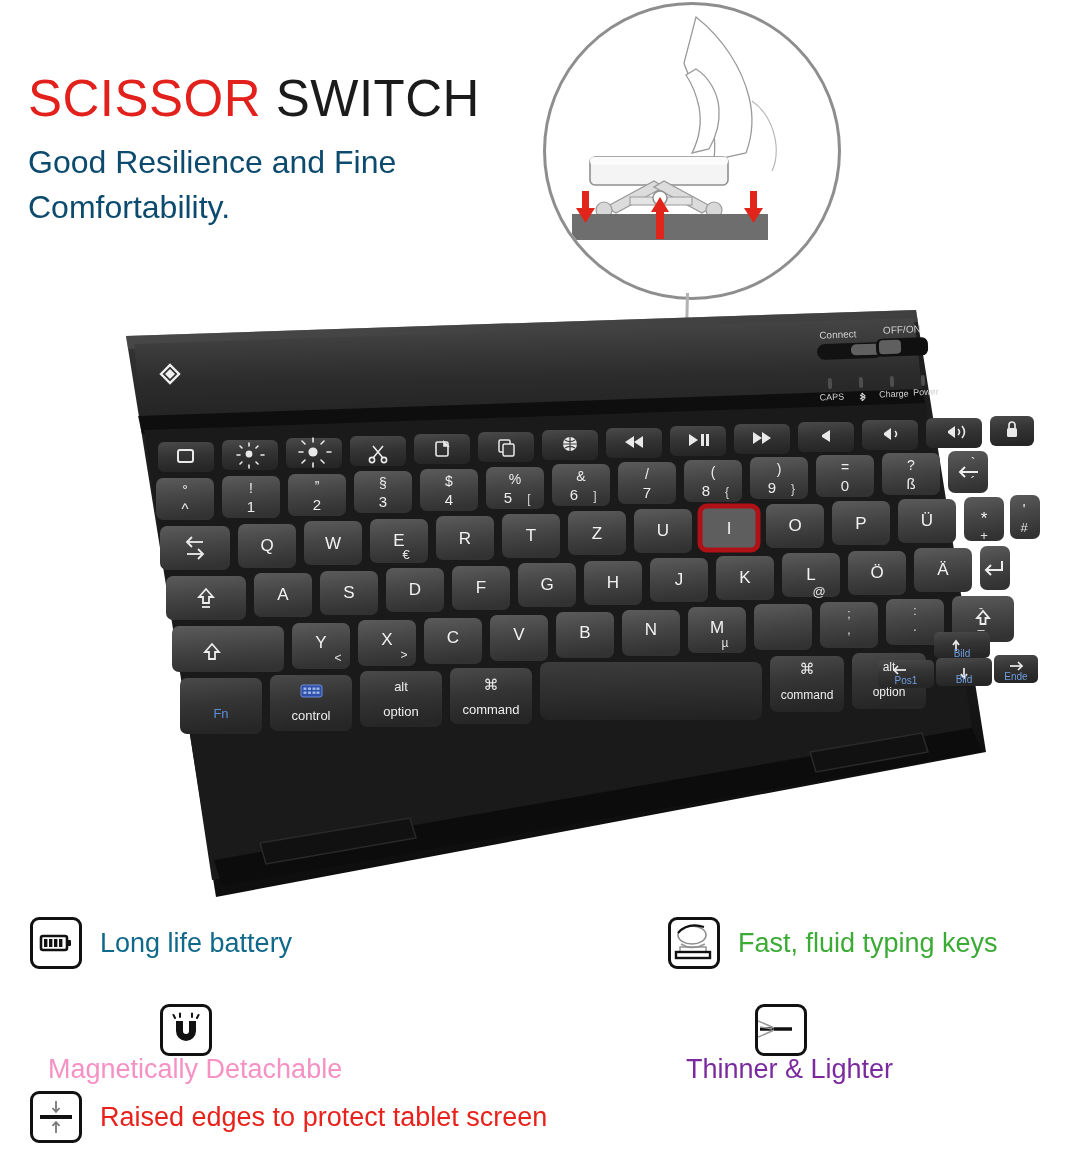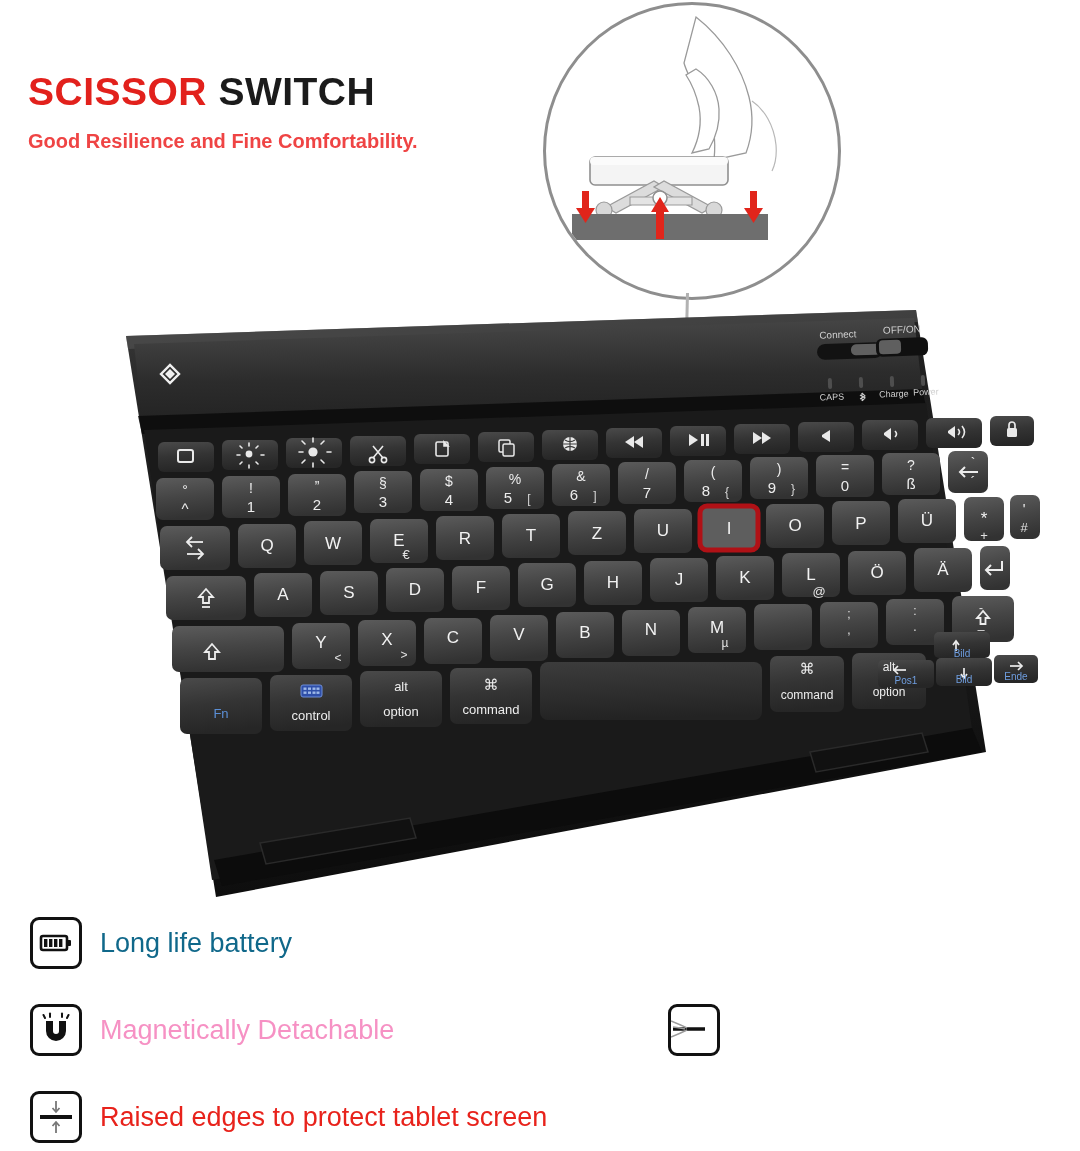--- a/index.html
+++ b/index.html
@@ -1,23 +1,23 @@
 <!DOCTYPE html>
 <html><head>
 <meta charset="utf-8">
 <style>
   html,body{margin:0;padding:0;background:#fff;}
   body{width:1080px;height:1151px;position:relative;overflow:hidden;
        font-family:"Liberation Sans","DejaVu Sans",sans-serif;}
 
   
   #headline{position:absolute;left:28px;top:72px;width:480px;}
-  #headline .h1{font-size:39px;line-height:1.05;letter-spacing:.5px;font-weight:700;color:#1b1b1b;white-space:nowrap;}
+  #headline .h1{font-size:51px;line-height:1.05;letter-spacing:.5px;font-weight:400;color:#1b1b1b;white-space:nowrap;}
   #headline .h1 .red{color:#e2211c;}
-  #headline .sub{margin-top:14px;font-size:20px;line-height:1.42;color:#ef4444;font-weight:700;}
+  #headline .sub{margin-top:14px;font-size:32px;line-height:1.42;color:#0c4a6e;font-weight:400;}
 
   
   #callout{position:absolute;left:543px;top:2px;width:292px;height:292px;
            border-radius:50%;border:3px solid #8e8e8e;background:#fff;overflow:hidden;}
   #callout svg{position:absolute;left:0;top:0;}
   #leader{position:absolute;left:686px;top:293px;width:3px;height:248px;
           background:#b2b2b2;transform:skewX(-1.4deg);transform-origin:top center;}
 
   
   #kb{position:absolute;left:110px;top:300px;width:940px;height:600px;}
@@ -26,21 +26,21 @@
   
   #features{position:absolute;left:0;top:905px;width:878px;height:246px;}
   .feat{position:absolute;display:flex;align-items:center;}
   .feat .ibox{width:46px;height:46px;border:3px solid #111;border-radius:9px;
               background:#fff;flex:0 0 auto;position:relative;overflow:hidden;}
   .feat .ibox svg{position:absolute;left:0;top:0;}
   .feat .lbl{margin-left:18px;font-size:27px;line-height:1;white-space:nowrap;font-weight:400;}
 
   .col-l{left:30px;}
   .col-r{left:668px;}
-  .row1{top:12px;} .row2{top:99px;} .row3{top:186px;align-items:center;}
+  .row1{top:12px;} .row2{top:99px;flex-direction:column;} .row3{top:186px;align-items:center;}
 </style>
 </head>
 <body>
 
 <div id="headline">
   <div class="h1"><span class="red">SCISSOR</span><span> SWITCH</span></div>
   <div class="sub">Good Resilience and Fine Comfortability.</div>
 </div>
 
 <div id="callout">
@@ -544,27 +544,40 @@
           <path d="M23 7 v11"></path>
             <path d="M19.5 14 L23 18 L26.5 14"></path>
           <path d="M23 39 v-11"></path>
             <path d="M19.5 32 L23 28 L26.5 32"></path>
         </g>
       </svg>
     </div>
     <div class="lbl" style="color:#e8221b">Raised edges to protect tablet screen</div>
   </div>
 
+  <div class="feat col-r row1">
+    <div class="ibox">
+      <svg width="46" height="46" viewBox="0 0 46 46">
+        <ellipse cx="21" cy="15" rx="14" ry="9" fill="none" stroke="#8e8e8e" stroke-width="1.6"></ellipse>
+        <path d="M7 13 q10 -11 26 -6" fill="none" stroke="#111" stroke-width="2.2"></path>
+        <path d="M10 24 q11 7 24 0" fill="none" stroke="#9a9a9a" stroke-width="1.5"></path>
+        <rect x="9" y="27" width="26" height="5" fill="none" stroke="#8e8e8e" stroke-width="1.4"></rect>
+        <rect x="5" y="32" width="34" height="6" fill="#fff" stroke="#111" stroke-width="2.4"></rect>
+      </svg>
+    </div>
+    <div class="lbl" style="color:#3bab35">Fast, fluid typing keys</div>
+  </div>
 
   <div class="feat col-r row2">
     <div class="ibox">
       <svg width="46" height="46" viewBox="0 0 46 46">
         <path d="M2 22 H34" stroke="#111" stroke-width="3.4"></path>
         <g stroke="#9a9a9a" stroke-width="1.5" fill="none">
           <path d="M0 14 q10 4 16 7"></path>
             <path d="M0 30 q10 -4 16 -7"></path>
           <path d="M2 20 q8 1 12 2"></path>
         </g>
       </svg>
     </div>
+    <div class="lbl" style="color:#7a2a9e">Thinner &amp; Lighter</div>
   </div>
 
 </div>
 
 </body></html>

